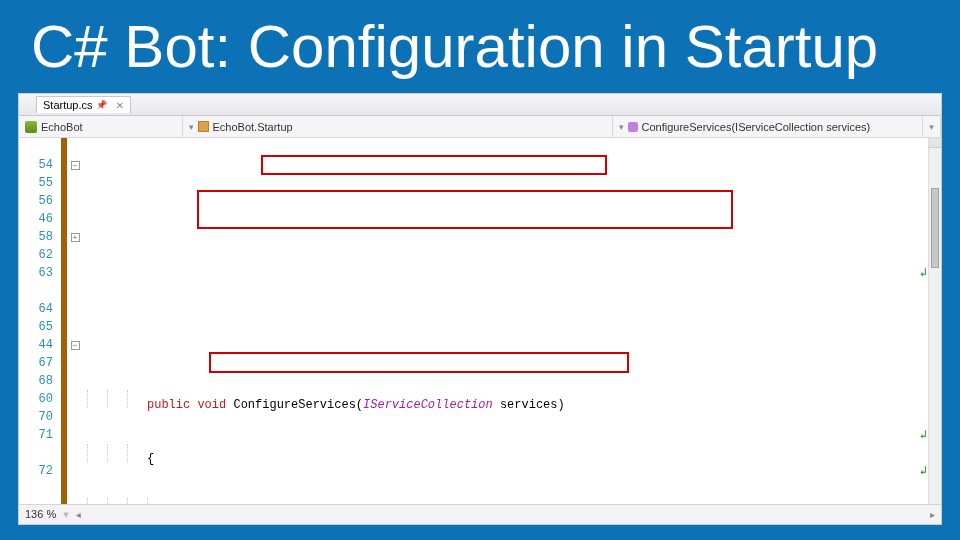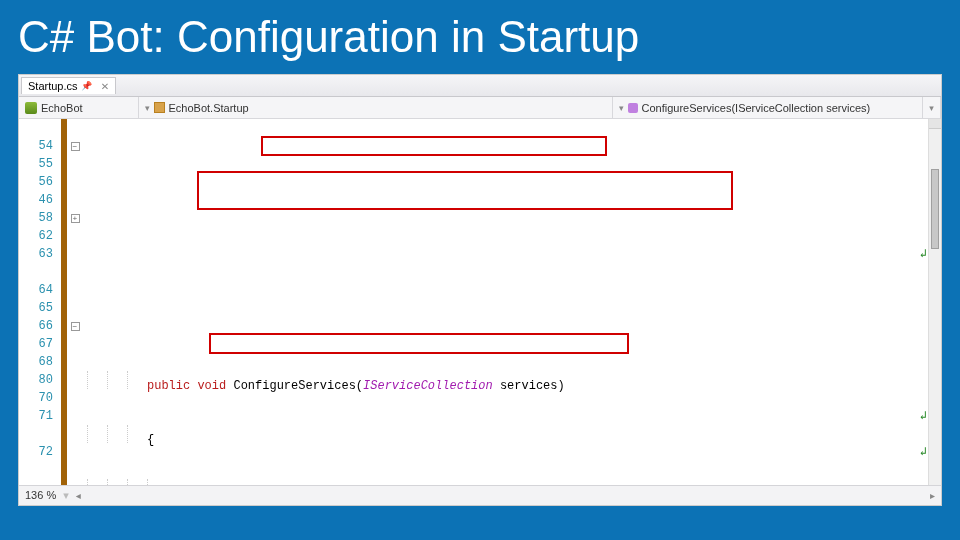--- a/index.html
+++ b/index.html
@@ -6,23 +6,24 @@
   body {
     width: 960px;
     height: 540px;
     background: #0c72b5;
     font-family: "Segoe UI", Arial, sans-serif;
     overflow: hidden;
   }
   .slide { padding: 12px 18px 0 18px; }
   .title {
     color: #fff;
-    font-size: 44px;
+    font-size: 60px;
     font-weight: 300;
     margin-bottom: 12px;
+    margin-left: 13px;
   }
   .vs-frame {
     background: #fff;
     border: 1px solid #ccc;
     height: 432px;
     position: relative;
     overflow: hidden;
   }
   .tab-bar {
     height: 22px;
@@ -30,21 +31,21 @@
     border-bottom: 1px solid #c8c8cc;
     display: flex;
     align-items: center;
     font-size: 11px;
   }
   .tab {
     background: #fff;
     border: 1px solid #c8c8cc;
     border-bottom: none;
     padding: 2px 6px;
-    margin-left: 2px;
+    margin-left: 17px;
     display: flex;
     align-items: center;
     gap: 4px;
   }
   .pin { color: #888; font-size: 9px; }
   .tab-x { color: #888; font-size: 10px; margin-left: 4px; }
   .crumb-bar {
     height: 22px;
     background: #f5f5f7;
     border-bottom: 1px solid #d8d8dc;
@@ -186,21 +187,21 @@
 
     <div class="tab-bar">
       <div class="tab">
         <span>Startup.cs</span>
         <span class="pin">📌</span>
         <span class="tab-x">✕</span>
       </div>
     </div>
 
     <div class="crumb-bar">
-      <div class="crumb-seg" style="width:120px">
+      <div class="crumb-seg" style="width:164px">
         <span class="csharp-icon"></span>
         <span>EchoBot</span>
       </div>
       <div class="crumb-seg wide">
         <span class="crumb-arrow">▾</span>
         <span class="struct-icon"></span>
         <span>EchoBot.Startup</span>
       </div>
       <div class="crumb-seg" style="width:310px">
         <span class="crumb-arrow">▾</span>
@@ -218,24 +219,24 @@
         <div class="ln">54</div>
         <div class="ln">55</div>
         <div class="ln">56</div>
         <div class="ln">46</div>
         <div class="ln">58</div>
         <div class="ln">62</div>
         <div class="ln">63</div>
         <div class="ln"></div>
         <div class="ln">64</div>
         <div class="ln">65</div>
-        <div class="ln">66</div>
+        <div class="ln">44</div>
         <div class="ln">67</div>
         <div class="ln">68</div>
-        <div class="ln">80</div>
+        <div class="ln">60</div>
         <div class="ln">70</div>
         <div class="ln">71</div>
         <div class="ln"></div>
         <div class="ln">72</div>
         <div class="ln"></div>
       </div>
 
       <div class="fold-col">
         <div class="f"></div>
         <div class="f">

